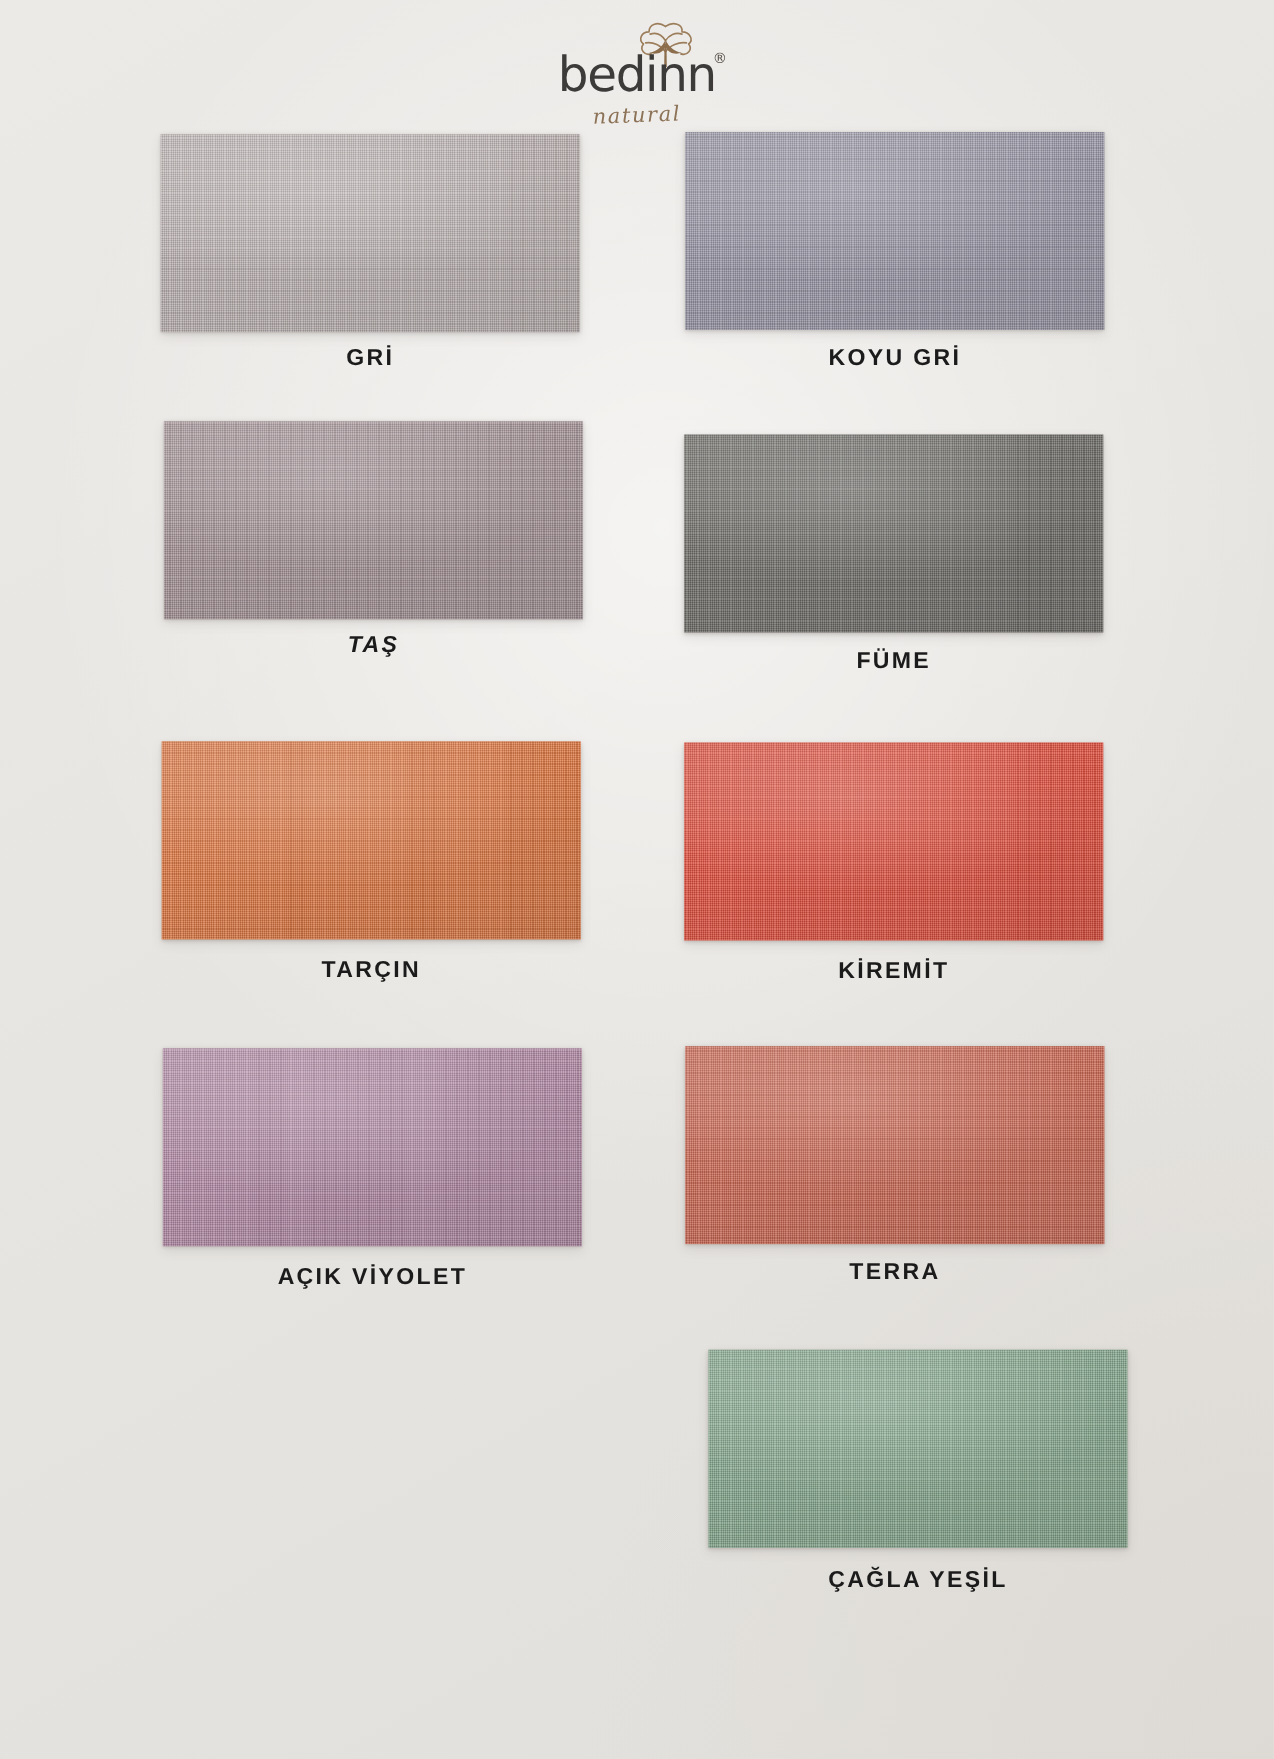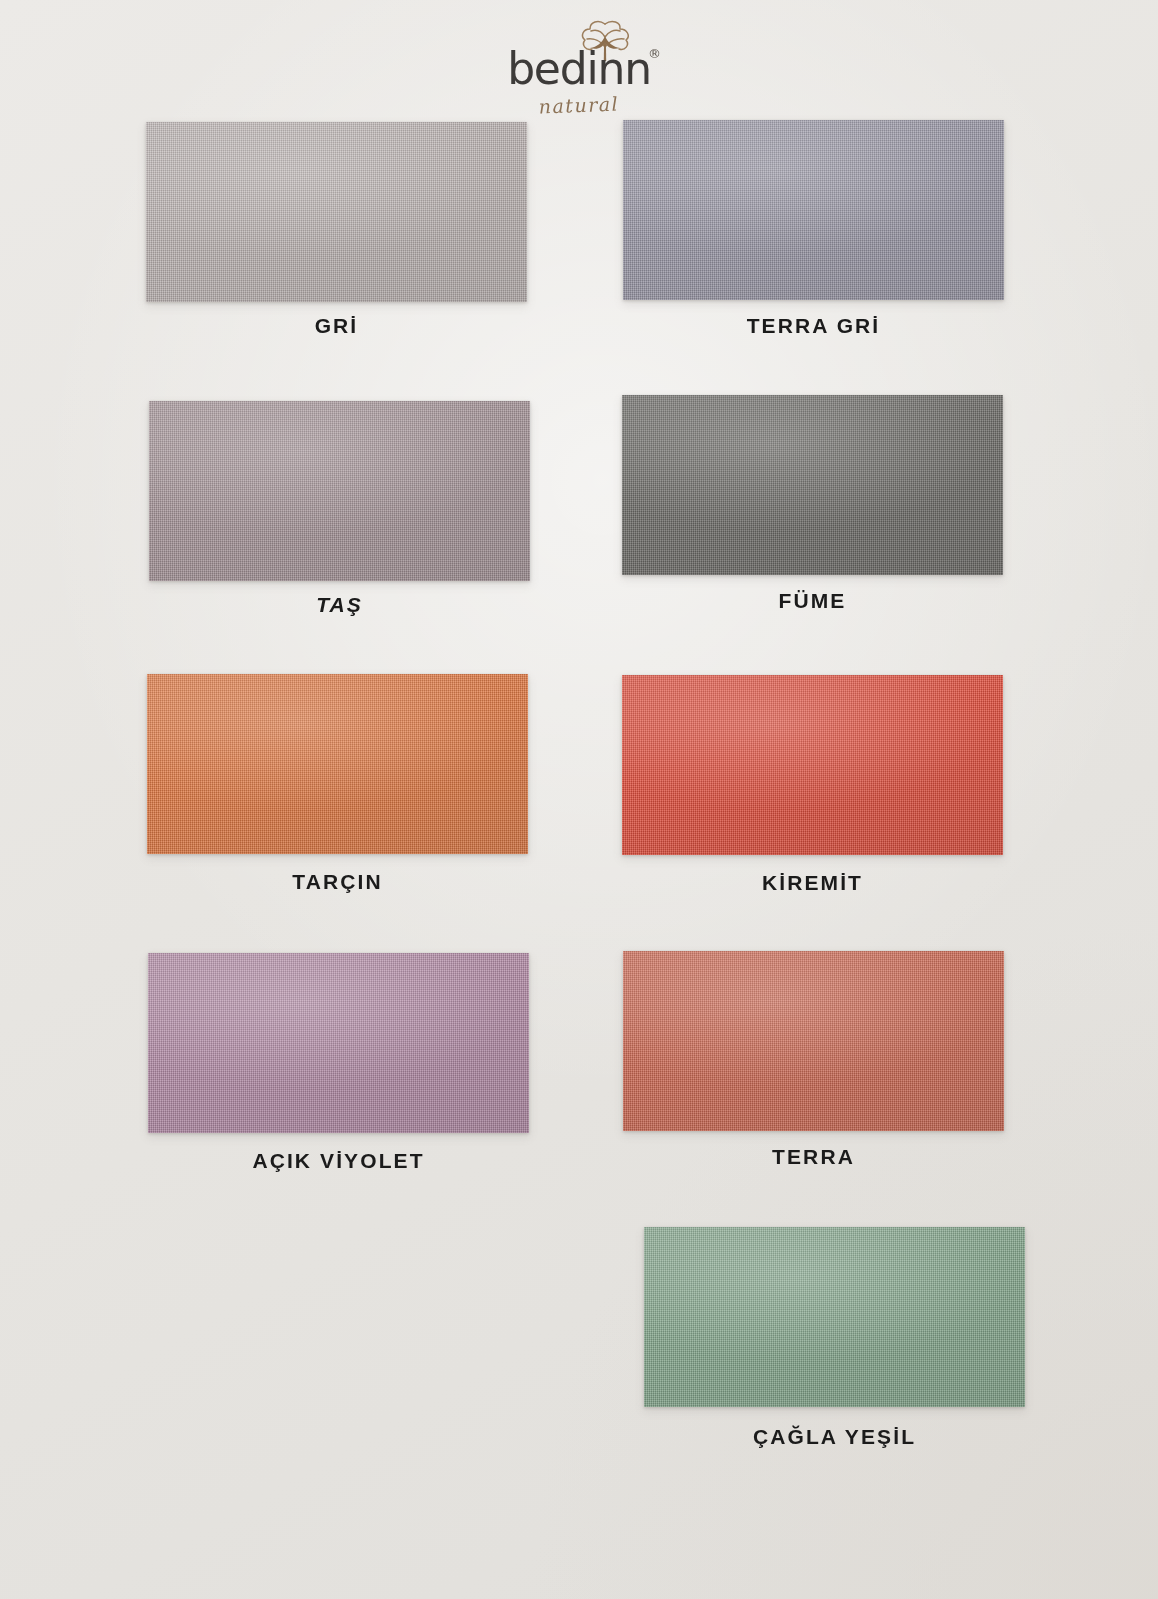--- a/index.html
+++ b/index.html
@@ -189,25 +189,25 @@
 
     <div class="cell" style="left:146px; top:122px;">
       <div class="swatch-wrap">
         <div class="swatch" style="background:#bdb5b4;"></div>
         <div class="label" style="top:192px;">GRİ</div>
       </div>
     </div>
     <div class="cell" style="left:623px; top:120px;">
       <div class="swatch-wrap">
         <div class="swatch" style="background:#9b99a8;"></div>
-        <div class="label" style="top:194px;">TERRA GRİ</div>
-      </div>
-    </div>
-
-    <div class="cell" style="left:149px; top:401px;font-style:italic;">
+        <div class="label" style="top:194px;">KOYU GRİ</div>
+      </div>
+    </div>
+
+    <div class="cell" style="left:149px; top:383px;font-style:italic;">
       <div class="swatch-wrap">
         <div class="swatch" style="background:#a7969a;"></div>
         <div class="label" style="top:192px;">TAŞ</div>
       </div>
     </div>
     <div class="cell" style="left:147px; top:674px;">
       <div class="swatch-wrap">
         <div class="swatch" style="background:#e07a45;"></div>
         <div class="label" style="top:196px;">TARÇIN</div>
       </div>

